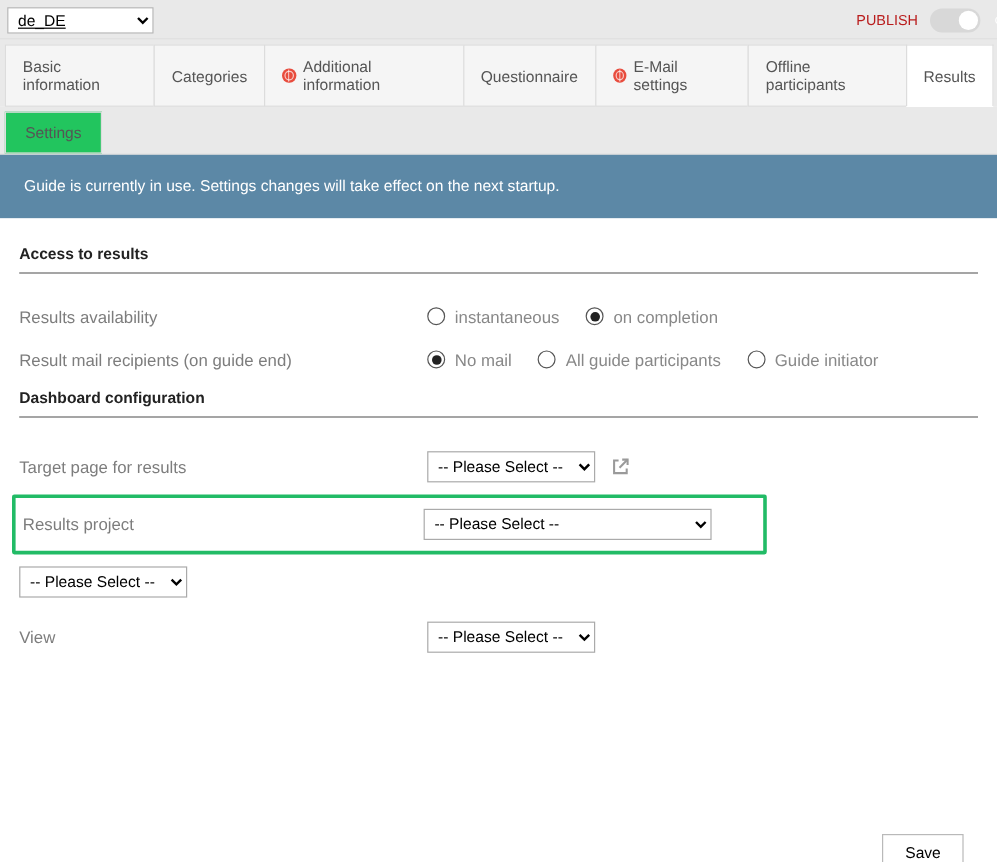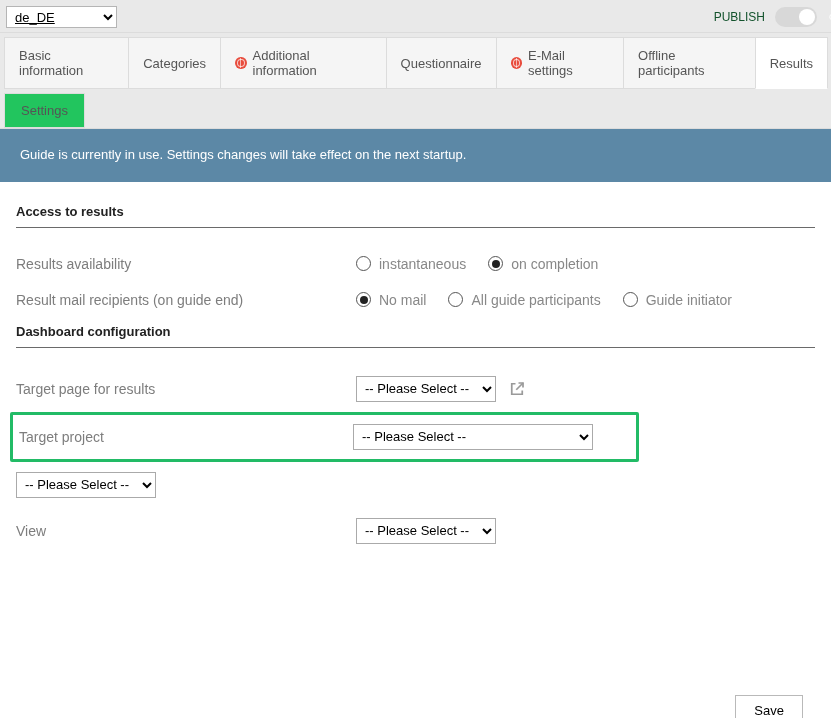--- a/index.html
+++ b/index.html
@@ -16,37 +16,37 @@
   .topbar {
     background: #e9e9e9;
     padding: 6px 10px 4px 6px;
     display: flex;
     align-items: center;
     justify-content: space-between;
     border-bottom: 1px solid #dcdcdc;
   }
   .locale-wrap { }
   .locale {
-    width: 111px;
+    width: 122px;
     height: 22px;
     font: inherit;
     background: #fff;
     border: 1px solid #b5b5b5;
     padding: 1px 4px;
     text-decoration: underline;
   }
   .publish-wrap {
     display: flex;
     align-items: center;
     gap: 10px;
     padding-right: 4px;
   }
   .publish-label {
     font-size: 12px;
-    color: #14532d;
+    color: #b91c1c;
     padding-left: 35px;
   }
   .toggle {
     width: 42px;
     height: 20px;
     background: #d8d8d8;
     border-radius: 10px;
     position: relative;
     display: flex;
     align-items: center;
@@ -350,21 +350,21 @@
           <path d="M14 4h6v6"></path>
           <path d="M20 4l-9 9"></path>
           <path d="M19 14v5H5V5h5"></path>
         </svg>
       </span>
     </div>
   </div>
 
   <div class="highlight-box">
     <div class="form-row" style="padding:3px 0 3px 6px;">
-      <div class="form-label" style="flex-basis:334px;">Target project</div>
+      <div class="form-label" style="flex-basis:334px;">Results project</div>
       <div class="form-control">
         <select class="sel sel-wide">
           <option>-- Please Select --</option>
         </select>
       </div>
     </div>
   </div>
 
   <div class="form-row">
     <div class="form-control">

